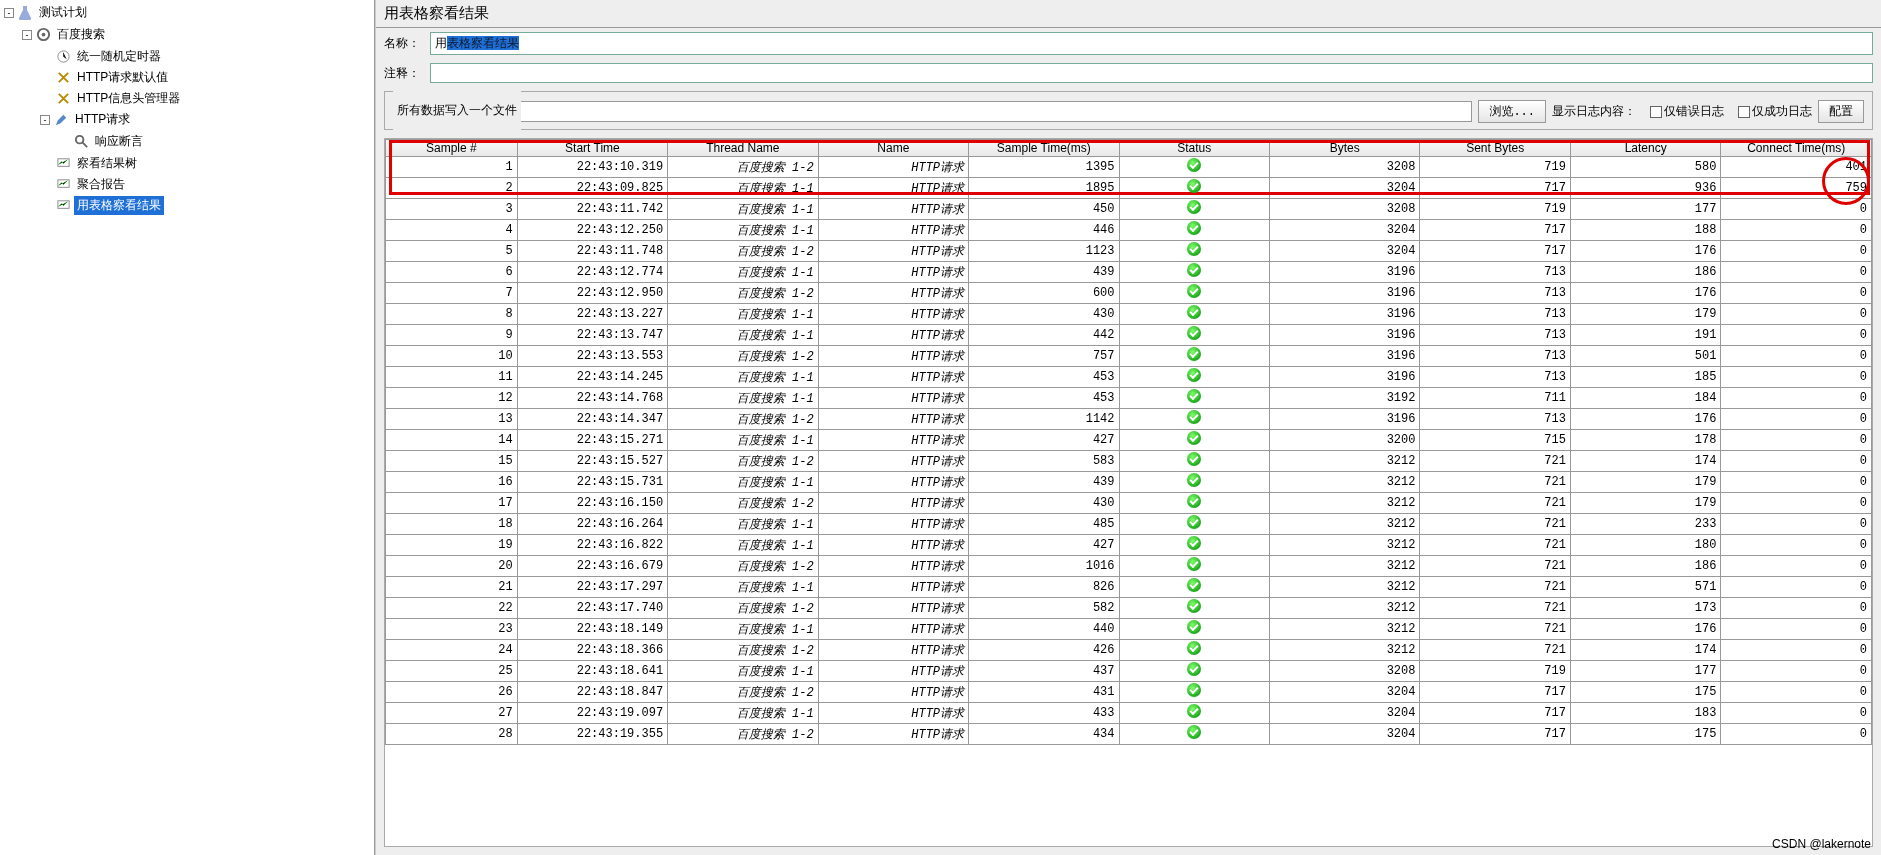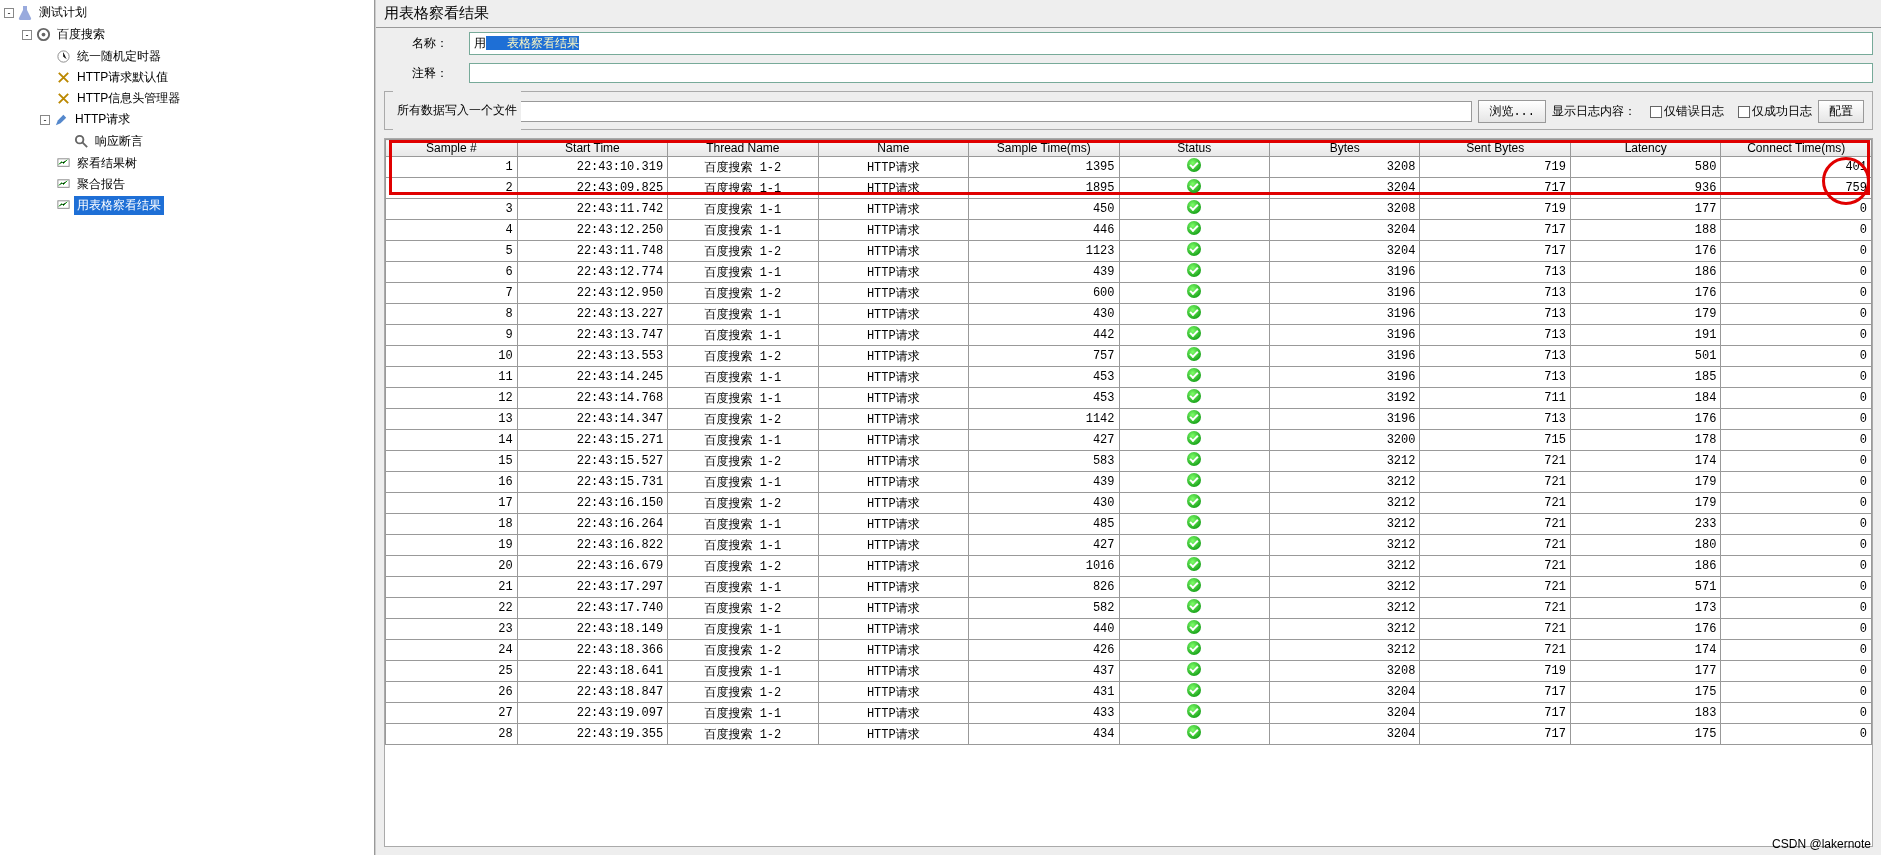--- a/index.html
+++ b/index.html
@@ -9,37 +9,37 @@
 .tree { list-style: none; }
 .tree li { padding: 1px 0 1px 4px; white-space: nowrap; display: flex; align-items: center; gap: 3px; }
 .tree ul { list-style: none; padding-left: 18px; }
 .tree .toggle { display: inline-block; width: 10px; height: 10px; border: 1px solid #888; text-align: center; line-height: 8px; font-size: 9px; cursor: pointer; background: #fff; }
 .tree .no-toggle { display: inline-block; width: 12px; }
 .tree-icon { display: inline-flex; width: 16px; height: 16px; align-items: center; justify-content: center; }
 .tree-label { padding: 1px 3px; }
 .tree-label.selected { background: #1e6fd6; color: #fff; }
 .main { flex: 1; background: #eeeeee; display: flex; flex-direction: column; border-left: 1px solid #ccc; }
 .title-bar { font-size: 15px; padding: 4px 8px; border-bottom: 1px solid #999; background: #eee; }
-.form-row { display: flex; align-items: center; padding: 4px 8px; gap: 15px; margin-left: 28px; }
+.form-row { display: flex; align-items: center; padding: 4px 8px; gap: 4px; }
 .form-row label { width: 42px; text-align: left; }
 .form-row input[type=text] { flex: 1; border: 1px solid #7a9; padding: 2px 4px; font-size: 12px; background: #fff; font-family: inherit; }
-.sel-text { background: #1e6fd6; color: #fef9c3; padding-left: 21px; }
+.sel-text { background: #1e6fd6; color: #0f172a; }
 .file-group { margin: 4px 8px 8px 8px; border: 1px solid #aaa; padding: 8px 8px 6px 8px; position: relative; background: #eee; }
 .file-group-title { position: absolute; top: -8px; left: 8px; background: #eee; padding: 18px 4px; font-size: 12px; }
 .file-row { display: flex; align-items: center; gap: 6px; }
 .file-row input[type=text] { flex: 1; border: 1px solid #999; padding: 2px 4px; background: #fff; }
 .btn { border: 1px solid #999; background: linear-gradient(#fff,#e5e5e5); padding: 2px 10px; cursor: pointer; font-size: 12px; font-family: Liberation Mono, monospace; }
 .chk { display: inline-flex; align-items: center; gap: 2px; margin-left: 8px; }
 .chk-box { width: 12px; height: 12px; border: 1px solid #666; background: #fff; display: inline-block; }
 .table-wrap { flex: 1; margin: 0 8px 8px 8px; overflow: auto; position: relative; background: #fff; border: 1px solid #aaa; }
 table { border-collapse: collapse; width: 100%; table-layout: fixed; }
 th, td { border: 1px solid #999; padding: 1px 4px; font-size: 12px; height: 17px; overflow: hidden; white-space: nowrap; font-family: "Courier New", monospace; }
 th { background: linear-gradient(#f8f8f8,#e8e8e8); font-weight: normal; text-align: center; font-family: "Microsoft YaHei", Arial; }
 td { text-align: right; }
-td.l { text-align: center; }
+td.l { text-align: right; font-style: italic; }
 td.c { text-align: center; }
 .status-ok { display: inline-block; width: 14px; height: 14px; background: radial-gradient(circle at 40% 35%, #7fff6a, #1fa81f 70%); border-radius: 50%; position: relative; }
 .status-ok::after { content: ""; position: absolute; left: 3px; top: 4px; width: 6px; height: 3px; border-left: 2px solid #fff; border-bottom: 2px solid #fff; transform: rotate(-45deg); }
 .red-box { position: absolute; border: 3px solid #e00000; pointer-events: none; }
 .red-circle { position: absolute; border: 3px solid #e00000; border-radius: 50%; width: 48px; height: 48px; pointer-events: none; right: 2px; top: 18px; }
 .watermark { position: absolute; right: 10px; bottom: 4px; color: #000000; font-size: 12px; font-family: Arial; text-align: center; }
 .ico-gear svg, .ico-clock svg, .ico-x svg, .ico-req svg, .ico-mag svg, .ico-mon svg { width: 15px; height: 15px; }
 </style>
 </head>
 <body>

